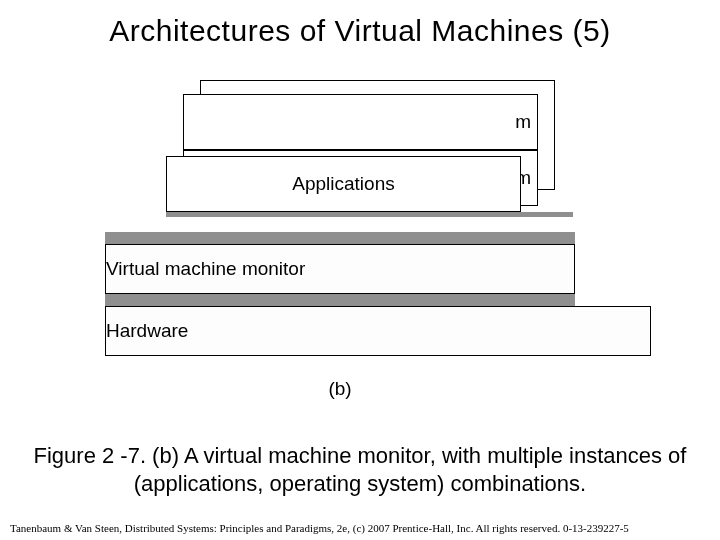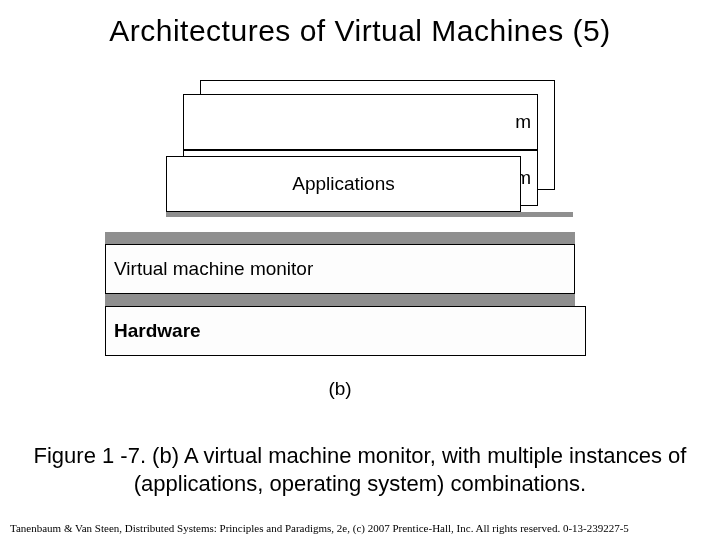--- a/index.html
+++ b/index.html
@@ -49,21 +49,20 @@
     left: 0; right: 0;
     height: 0;
     border-top: 5px solid #8f8f8f;
   }
   .wide-box {
     position: absolute;
     border: 1.5px solid #000;
     background: #fdfdfd;
     display: flex;
     align-items: center;
-    padding-left: 8px;
     font-size: 19px;
   }
   .sub-label {
     position: absolute;
     font-size: 19px;
     text-align: center;
     width: 40px;
   }
   .caption {
     position: absolute;
@@ -100,20 +99,20 @@
     <div class="box" style="left:0; top:0; width:355px; height:56px; justify-content:center; padding-left:0;">Applications</div>
     <div class="sep" style="top:56px;"></div>
   </div>
 
   <div class="sep" style="left:0; right:0; top:152px; border-top-width:12px;"></div>
 
   <div class="wide-box" style="left:0; top:164px; width:470px; height:50px;">Virtual machine monitor</div>
 
   <div class="sep" style="left:0; right:0; top:214px; border-top-width:12px;"></div>
 
-  <div class="wide-box" style="left:0; top:226px; width:481px; height:50px;font-weight:bold;">Hardware</div>
+  <div class="wide-box" style="left:0; top:226px; width:546px; height:50px;">Hardware</div>
 
   <div class="sub-label" style="left:215px; top:298px;">(b)</div>
 </div>
 
-<div class="caption">Figure 1 -7. (b) A virtual machine monitor, with multiple instances of (applications, operating system) combinations.</div>
+<div class="caption">Figure 2 -7. (b) A virtual machine monitor, with multiple instances of (applications, operating system) combinations.</div>
 
 <div class="footer">Tanenbaum &amp; Van Steen, Distributed Systems: Principles and Paradigms, 2e, (c) 2007 Prentice-Hall, Inc. All rights reserved. 0-13-239227-5</div>
 
 </body></html>

